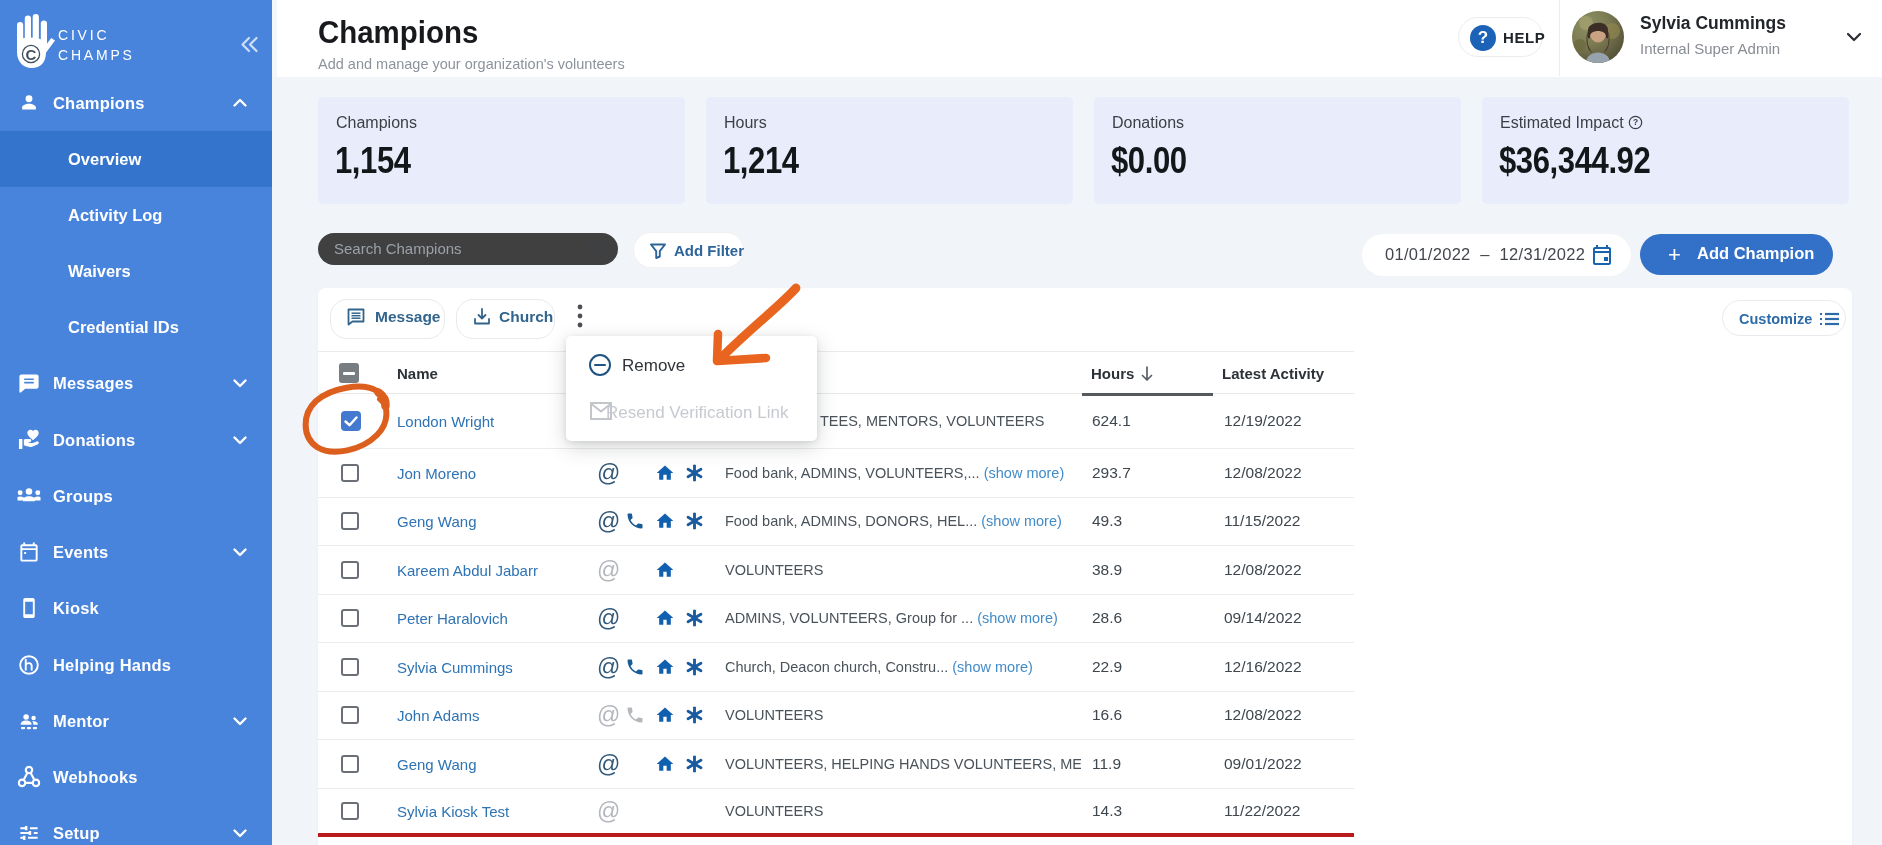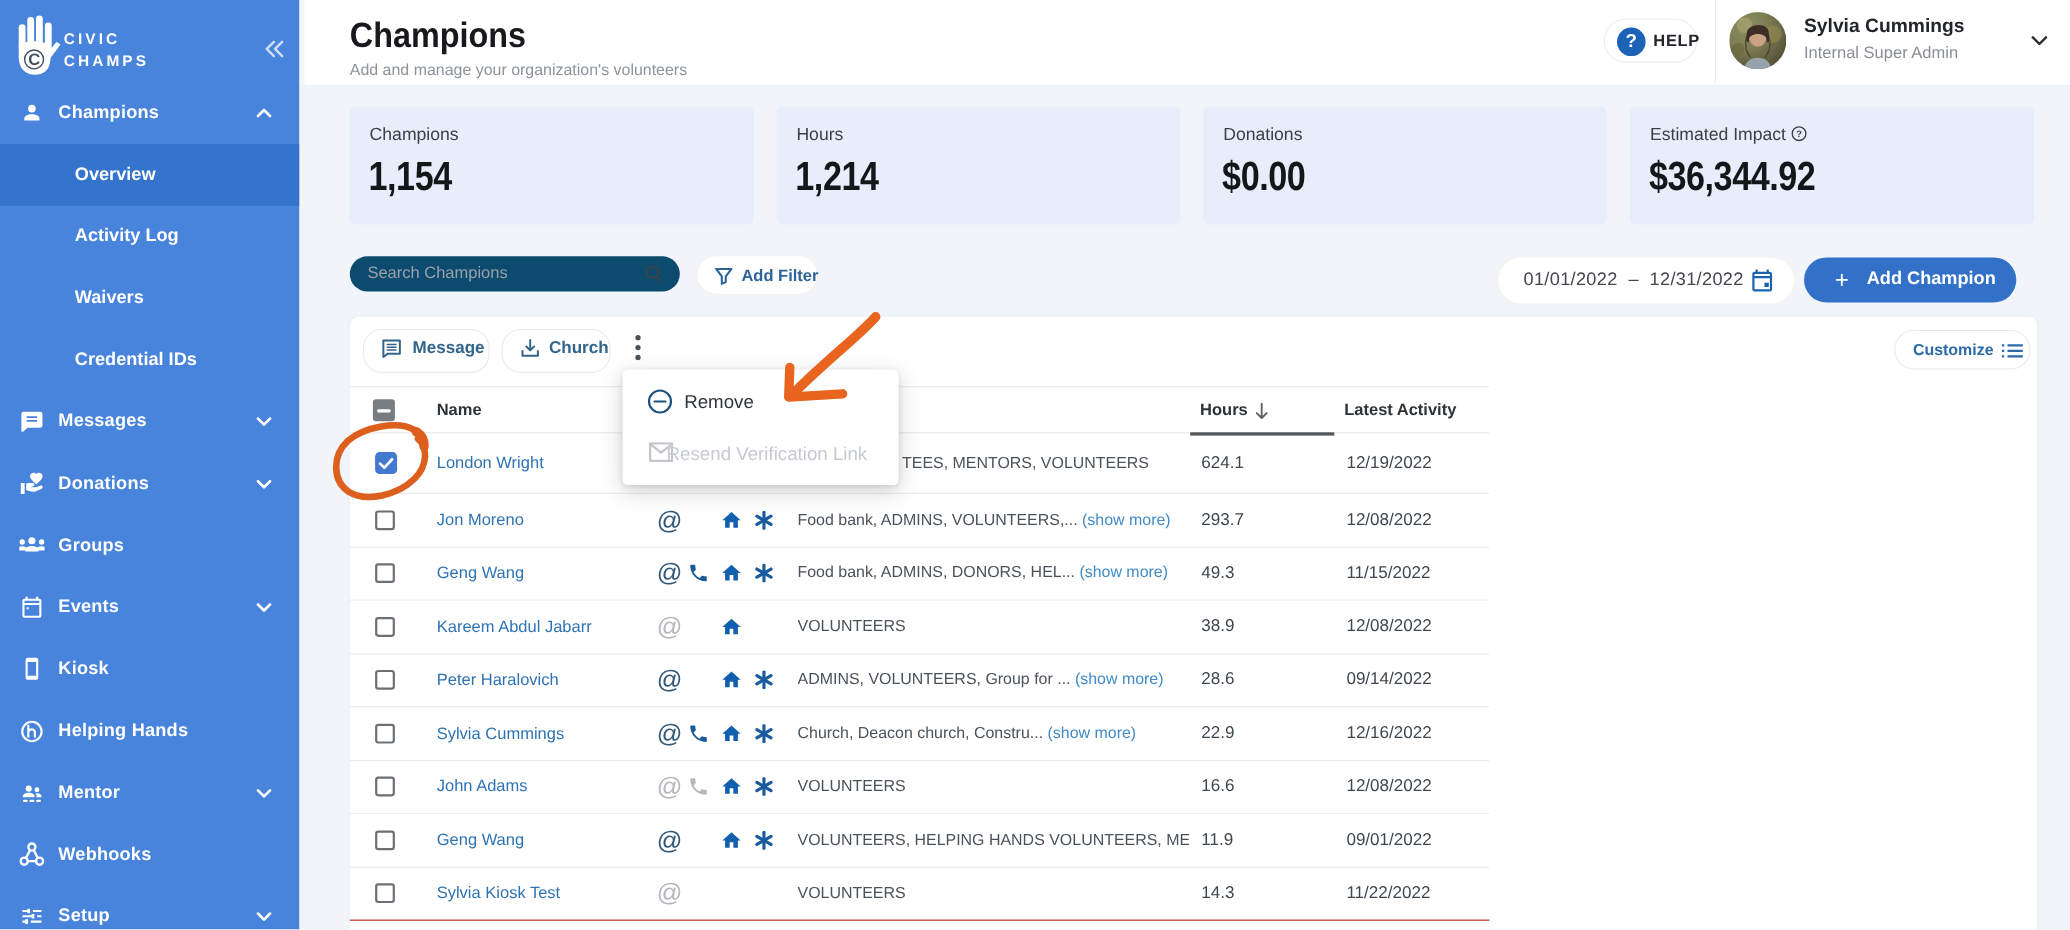--- a/index.html
+++ b/index.html
@@ -27,21 +27,21 @@
 #uname { position:absolute; left:1368px; top:13px; font-size:17.5px; font-weight:700; color:#22262b; }
 #urole { position:absolute; left:1368px; top:40px; font-size:15px; color:#888d94; }
 #uchev { position:absolute; left:1573px; top:28px; width:18px; height:18px; }
 
 
 .card { position:absolute; top:97px; width:367px; height:107px; background:#e9edfb; border-radius:5px; z-index:1; }
 .card .clabel { position:absolute; left:18px; top:17px; font-size:16px; color:#3b4046; }
 .card .cval { position:absolute; left:17px; top:43px; font-size:37px; font-weight:700; color:#14171a; letter-spacing:-0.5px; transform:scaleX(0.84); transform-origin:0 0; }
 
 
-#search { position:absolute; left:318px; top:233px; width:300px; height:32px; background:#0c4a6e; border-radius:16px; z-index:1; }
+#search { position:absolute; left:318px; top:233px; width:300px; height:32px; background:#404040; border-radius:16px; z-index:1; }
 #search .ph { position:absolute; left:16px; top:7px; font-size:15px; color:#9ba1a9; }
 #addFilter { position:absolute; left:633px; top:232px; width:111px; height:36px; background:#fff; border:1px solid #f1f1f2; border-radius:18px; z-index:1; }
 #addFilter .t { position:absolute; left:40px; top:9px; font-size:15px; font-weight:700; color:#2d6499; white-space:nowrap; }
 #datePill { position:absolute; left:1362px; top:234px; width:269px; height:42px; background:#fff; border-radius:21px; z-index:1; box-shadow:0 0 0 1px #f2f3f5; }
 #datePill .t { position:absolute; left:23px; top:11px; font-size:16.5px; color:#43474d; letter-spacing:0.3px; }
 #addChampion { position:absolute; left:1640px; top:234px; width:193px; height:41px; background:#3371c9; border-radius:21px; z-index:1; }
 #addChampion .t { position:absolute; left:57px; top:10px; font-size:16.5px; font-weight:700; color:#fff; }
 #addChampion .plus { position:absolute; left:28px; top:8px; font-size:22px; font-weight:400; color:#fff; }
 
 
@@ -90,21 +90,21 @@
       <rect x="2" y="9" width="6.2" height="24" rx="3.1"></rect>
       <rect x="9.8" y="2.5" width="6.2" height="29" rx="3.1"></rect>
       <rect x="17.7" y="1" width="6.2" height="30" rx="3.1"></rect>
       <rect x="25.8" y="7.5" width="6.2" height="26" rx="3.1"></rect>
       <path d="M2 30 C2 26.5 8 24.5 16 24.5 C24.5 24.5 31 27.5 31 32.5 L31 39 C31 49.5 25.5 55 16.5 55 C8 55 2 48.5 2 39 Z"></path>
       <path d="M21.5 52.5 L40 27.5 L36.3 24.9 L17.8 49 Z"></path>
     </g>
     <circle cx="16" cy="41" r="8.6" fill="none" stroke="#42505e" stroke-width="1.3"></circle>
     <text x="16" y="46.5" font-size="15" font-weight="700" fill="#42505e" text-anchor="middle" font-family="Liberation Sans">C</text>
   </svg>
-  <div style="position:absolute;left:58px;top:25px;color:#fff;font-size:14px;font-weight:700;letter-spacing:2.8px;line-height:20px">CIVIC<br>CHAMPS</div>
+  <div style="position:absolute;left:58px;top:25px;color:#fff;font-size:14px;font-weight:400;letter-spacing:2.8px;line-height:20px">CIVIC<br>CHAMPS</div>
   <svg style="position:absolute;left:240px;top:36px" width="19" height="17" viewBox="0 0 19 17">
       <g fill="none" stroke="#cfdef5" stroke-width="2.2" stroke-linecap="round" stroke-linejoin="round">
         <path d="M9 2 L2.5 8.5 L9 15"></path>
         <path d="M16.5 2 L10 8.5 L16.5 15"></path>
       </g>
     </svg>
 
   <div id="sb-active"></div>
 
   <div class="sb-item" style="top:75px">
@@ -497,21 +497,21 @@
           <line x1="8" y1="1" x2="8" y2="15"></line>
           <line x1="1.94" y1="4.5" x2="14.06" y2="11.5"></line>
           <line x1="1.94" y1="11.5" x2="14.06" y2="4.5"></line>
         </g>
       </svg>
     <div class="grp">VOLUNTEERS, HELPING HANDS VOLUNTEERS, MENT</div>
     <div class="hrs">11.9</div>
     <div class="dt">09/01/2022</div>
   </div>
 
-  <div class="row" style="top:500.5px;height:48.5px;border-bottom:1px solid #b91c1c">
+  <div class="row" style="top:500.5px;height:48.5px;border-bottom:4px solid #b91c1c">
     <div class="cb"></div>
     <div class="name">Sylvia Kiosk Test</div>
     <span class="ic at g" style="left:279px">@</span>
     <div class="grp">VOLUNTEERS</div>
     <div class="hrs">14.3</div>
     <div class="dt">11/22/2022</div>
   </div>
 
   <div id="dropdown">
     <svg style="position:absolute;left:22px;top:17px" width="24" height="24" viewBox="0 0 24 24">

